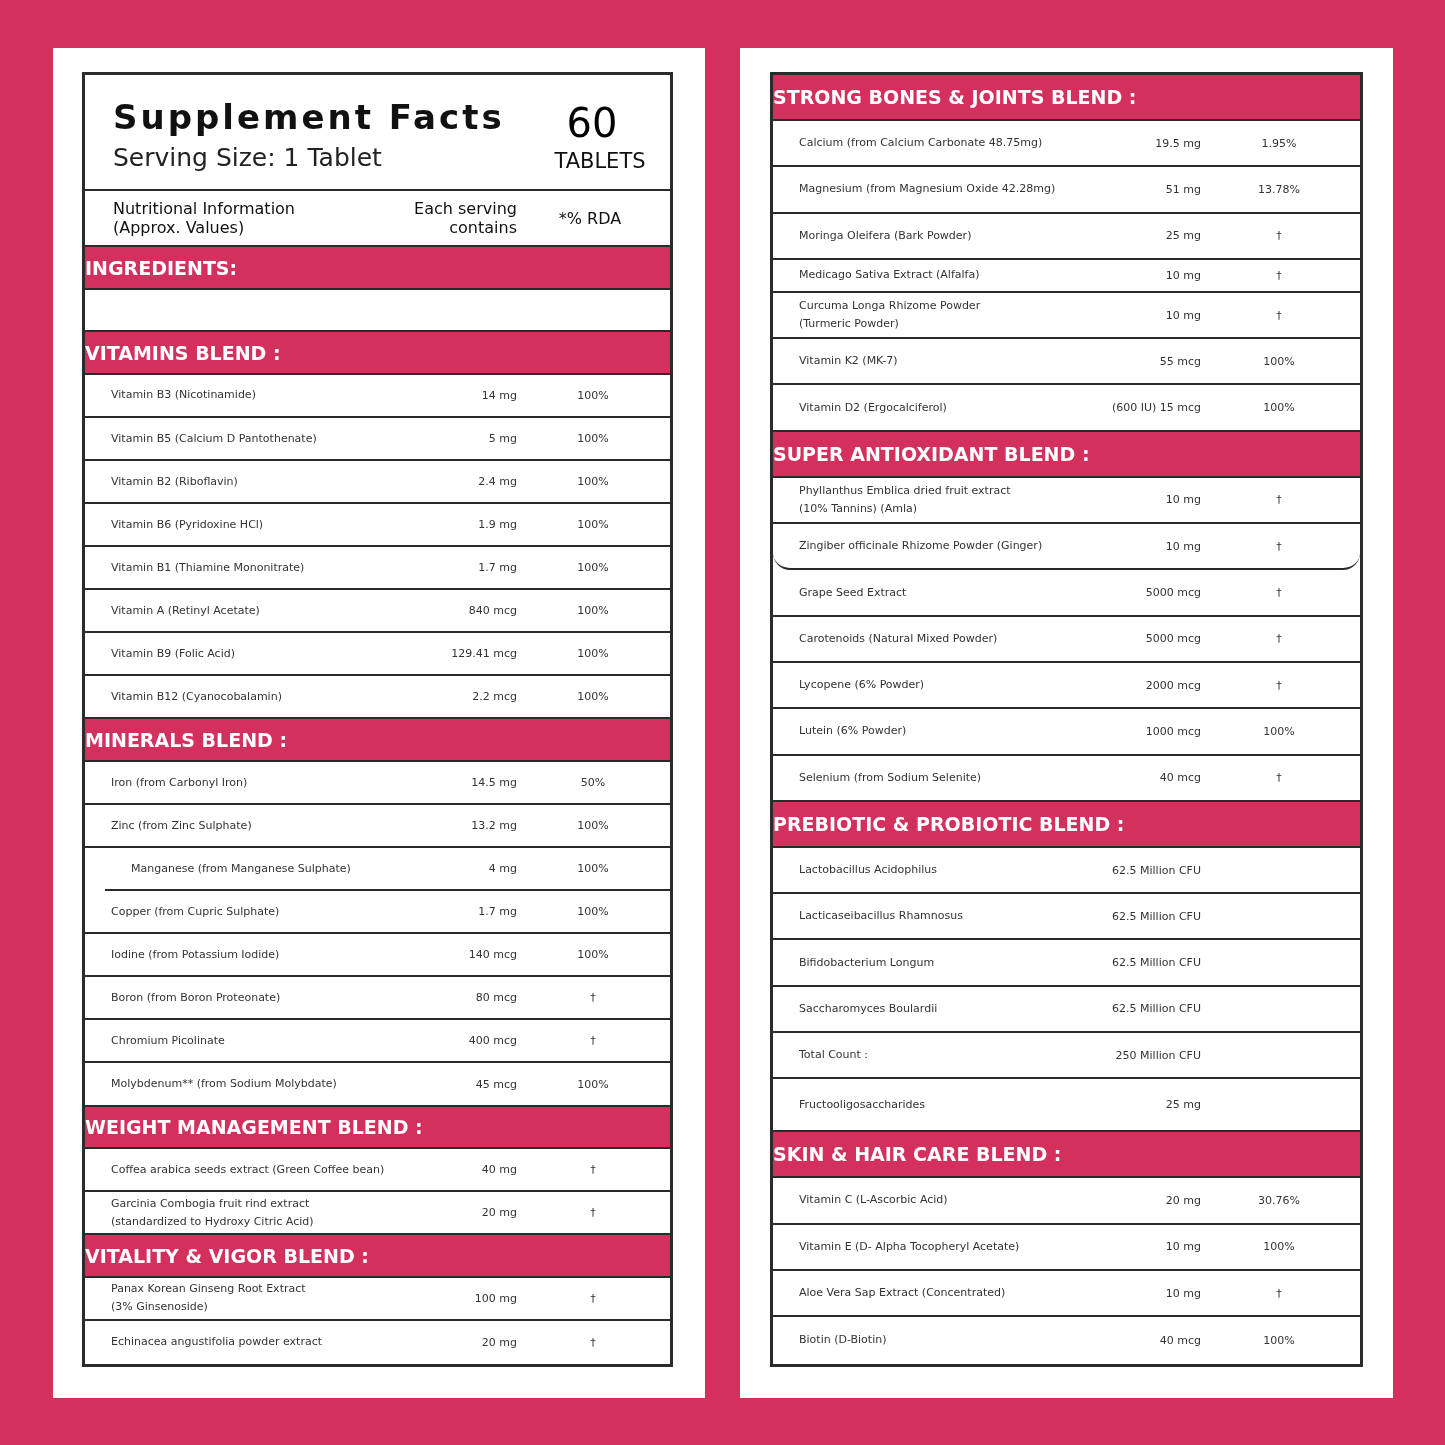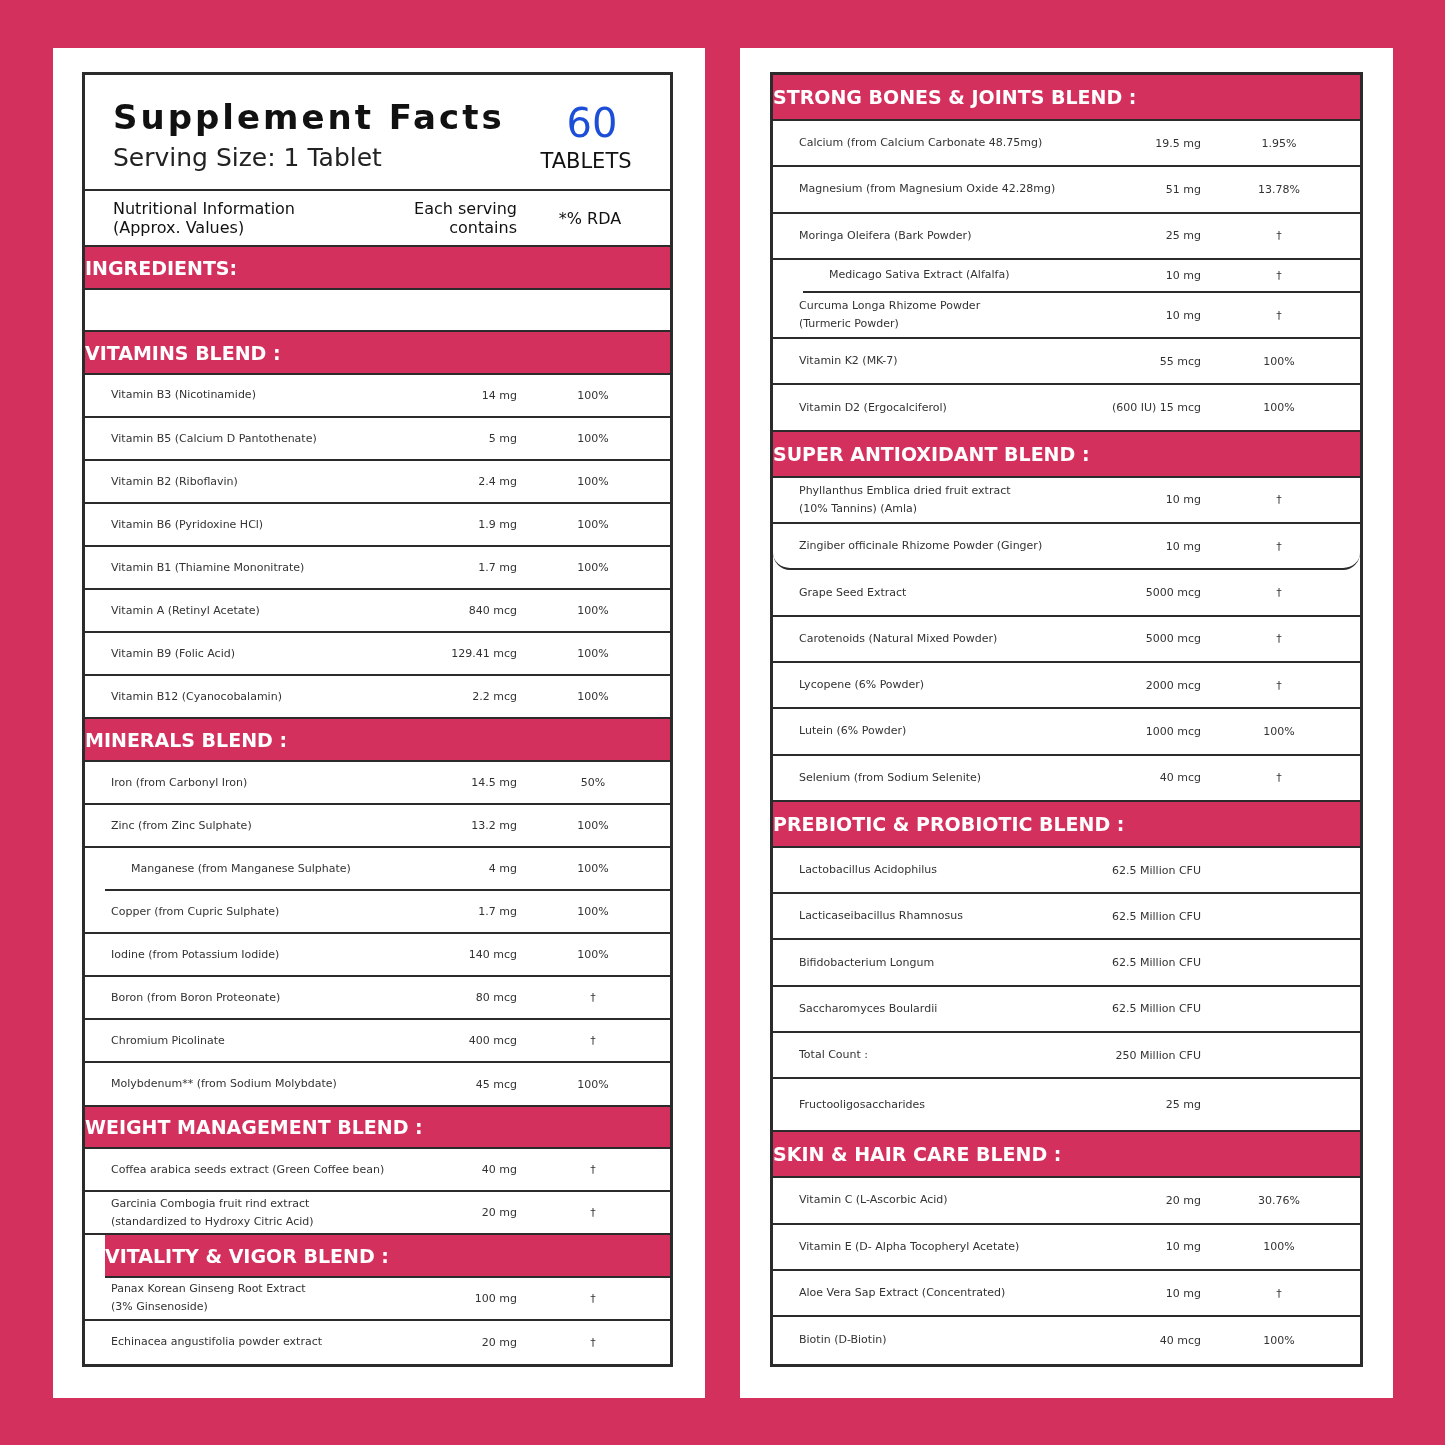--- a/index.html
+++ b/index.html
@@ -7,22 +7,22 @@
   body { background: #d3305e; font-family: "DejaVu Sans", sans-serif; color: #2a2a2a; position: relative; }
   .card { position: absolute; background: #fff; top: 48px; height: 1350px; }
   .card.left { left: 53px; width: 652px; }
   .card.right { left: 740px; width: 653px; }
   .tbl { position: absolute; border: 3px solid #2b2b2b; background: #fff; top: 24px; height: 1295px; display: flex; flex-direction: column; }
   .card.left .tbl { left: 29px; width: 591px; }
   .card.right .tbl { left: 30px; width: 593px; }
   .hdr { height: 117px; border-bottom: 2px solid #2b2b2b; position: relative; }
   .hdr .title { position: absolute; left: 28px; top: 22px; font-size: 34px; font-weight: bold; letter-spacing: 3px; color: #111; }
   .hdr .serving { position: absolute; left: 28px; top: 68px; font-size: 25px; color: #222; }
-  .hdr .count { position: absolute; right: 28px; top: 26px; width: 100px; text-align: center; font-size: 40px; color: #1d4ed8; line-height: 44px; }
-  .hdr .countlbl { position: absolute; right: 34px; top: 74px; width: 100px; text-align: center; font-size: 21px; color: #111; }
+  .hdr .count { position: absolute; right: 28px; top: 26px; width: 100px; text-align: center; font-size: 40px; color: #000000; line-height: 44px; }
+  .hdr .countlbl { position: absolute; right: 20px; top: 74px; width: 100px; text-align: center; font-size: 21px; color: #111; }
   .colhdr { height: 57px; border-bottom: 2px solid #2b2b2b; position: relative; font-size: 16px; color: #111; }
   .colhdr .c1 { position: absolute; left: 28px; top: 8px; line-height: 19px; }
   .colhdr .c2 { position: absolute; right: 153px; top: 8px; line-height: 19px; text-align: right; }
   .colhdr .c3 { position: absolute; right: 45px; top: 18px; width: 70px; text-align: center; }
   .band { background: #d3305e; color: #fff; font-weight: bold; font-size: 19px; display: flex; align-items: center; border-bottom: 2px solid #2b2b2b; }
   .empty { height: 43px; border-bottom: 2px solid #2b2b2b; }
   .row { display: flex; align-items: center; border-bottom: 2px solid #2b2b2b; font-size: 11px; color: #333; position: relative; }
   .row:last-child { border-bottom: none; }
   .row .nm { position: absolute; left: 26px; line-height: 18px; }
   .row .am { position: absolute; text-align: right; white-space: nowrap; }
@@ -179,21 +179,21 @@
         <div class="rd">†</div>
       </div>
       <div class="row" style="height: 43.5px;">
         <div class="nm">
           <div>Garcinia Combogia fruit rind extract</div>
           <div>(standardized to Hydroxy Citric Acid)</div>
         </div>
         <div class="am">20 mg</div>
         <div class="rd">†</div>
       </div>
-      <div class="band" style="height: 43px; margin-left: 20px;">VITALITY &amp; VIGOR BLEND :</div>
+      <div class="band" style="height: 43px;">VITALITY &amp; VIGOR BLEND :</div>
       <div class="row" style="height: 43.5px;">
         <div class="nm">
           <div>Panax Korean Ginseng Root Extract</div>
           <div>(3% Ginsenoside)</div>
         </div>
         <div class="am">100 mg</div>
         <div class="rd">†</div>
       </div>
       <div class="row" style="height: 43.5px;">
         <div class="nm">
@@ -222,21 +222,21 @@
         <div class="am">51 mg</div>
         <div class="rd">13.78%</div>
       </div>
       <div class="row" style="height: 46.3px;">
         <div class="nm">
           <div>Moringa Oleifera (Bark Powder)</div>
         </div>
         <div class="am">25 mg</div>
         <div class="rd">†</div>
       </div>
-      <div class="row" style="height: 33px; margin-left: 30px;">
+      <div class="row" style="height: 33px;">
         <div class="nm">
           <div>Medicago Sativa Extract (Alfalfa)</div>
         </div>
         <div class="am">10 mg</div>
         <div class="rd">†</div>
       </div>
       <div class="row" style="height: 46.3px;">
         <div class="nm">
           <div>Curcuma Longa Rhizome Powder</div>
           <div>(Turmeric Powder)</div>

